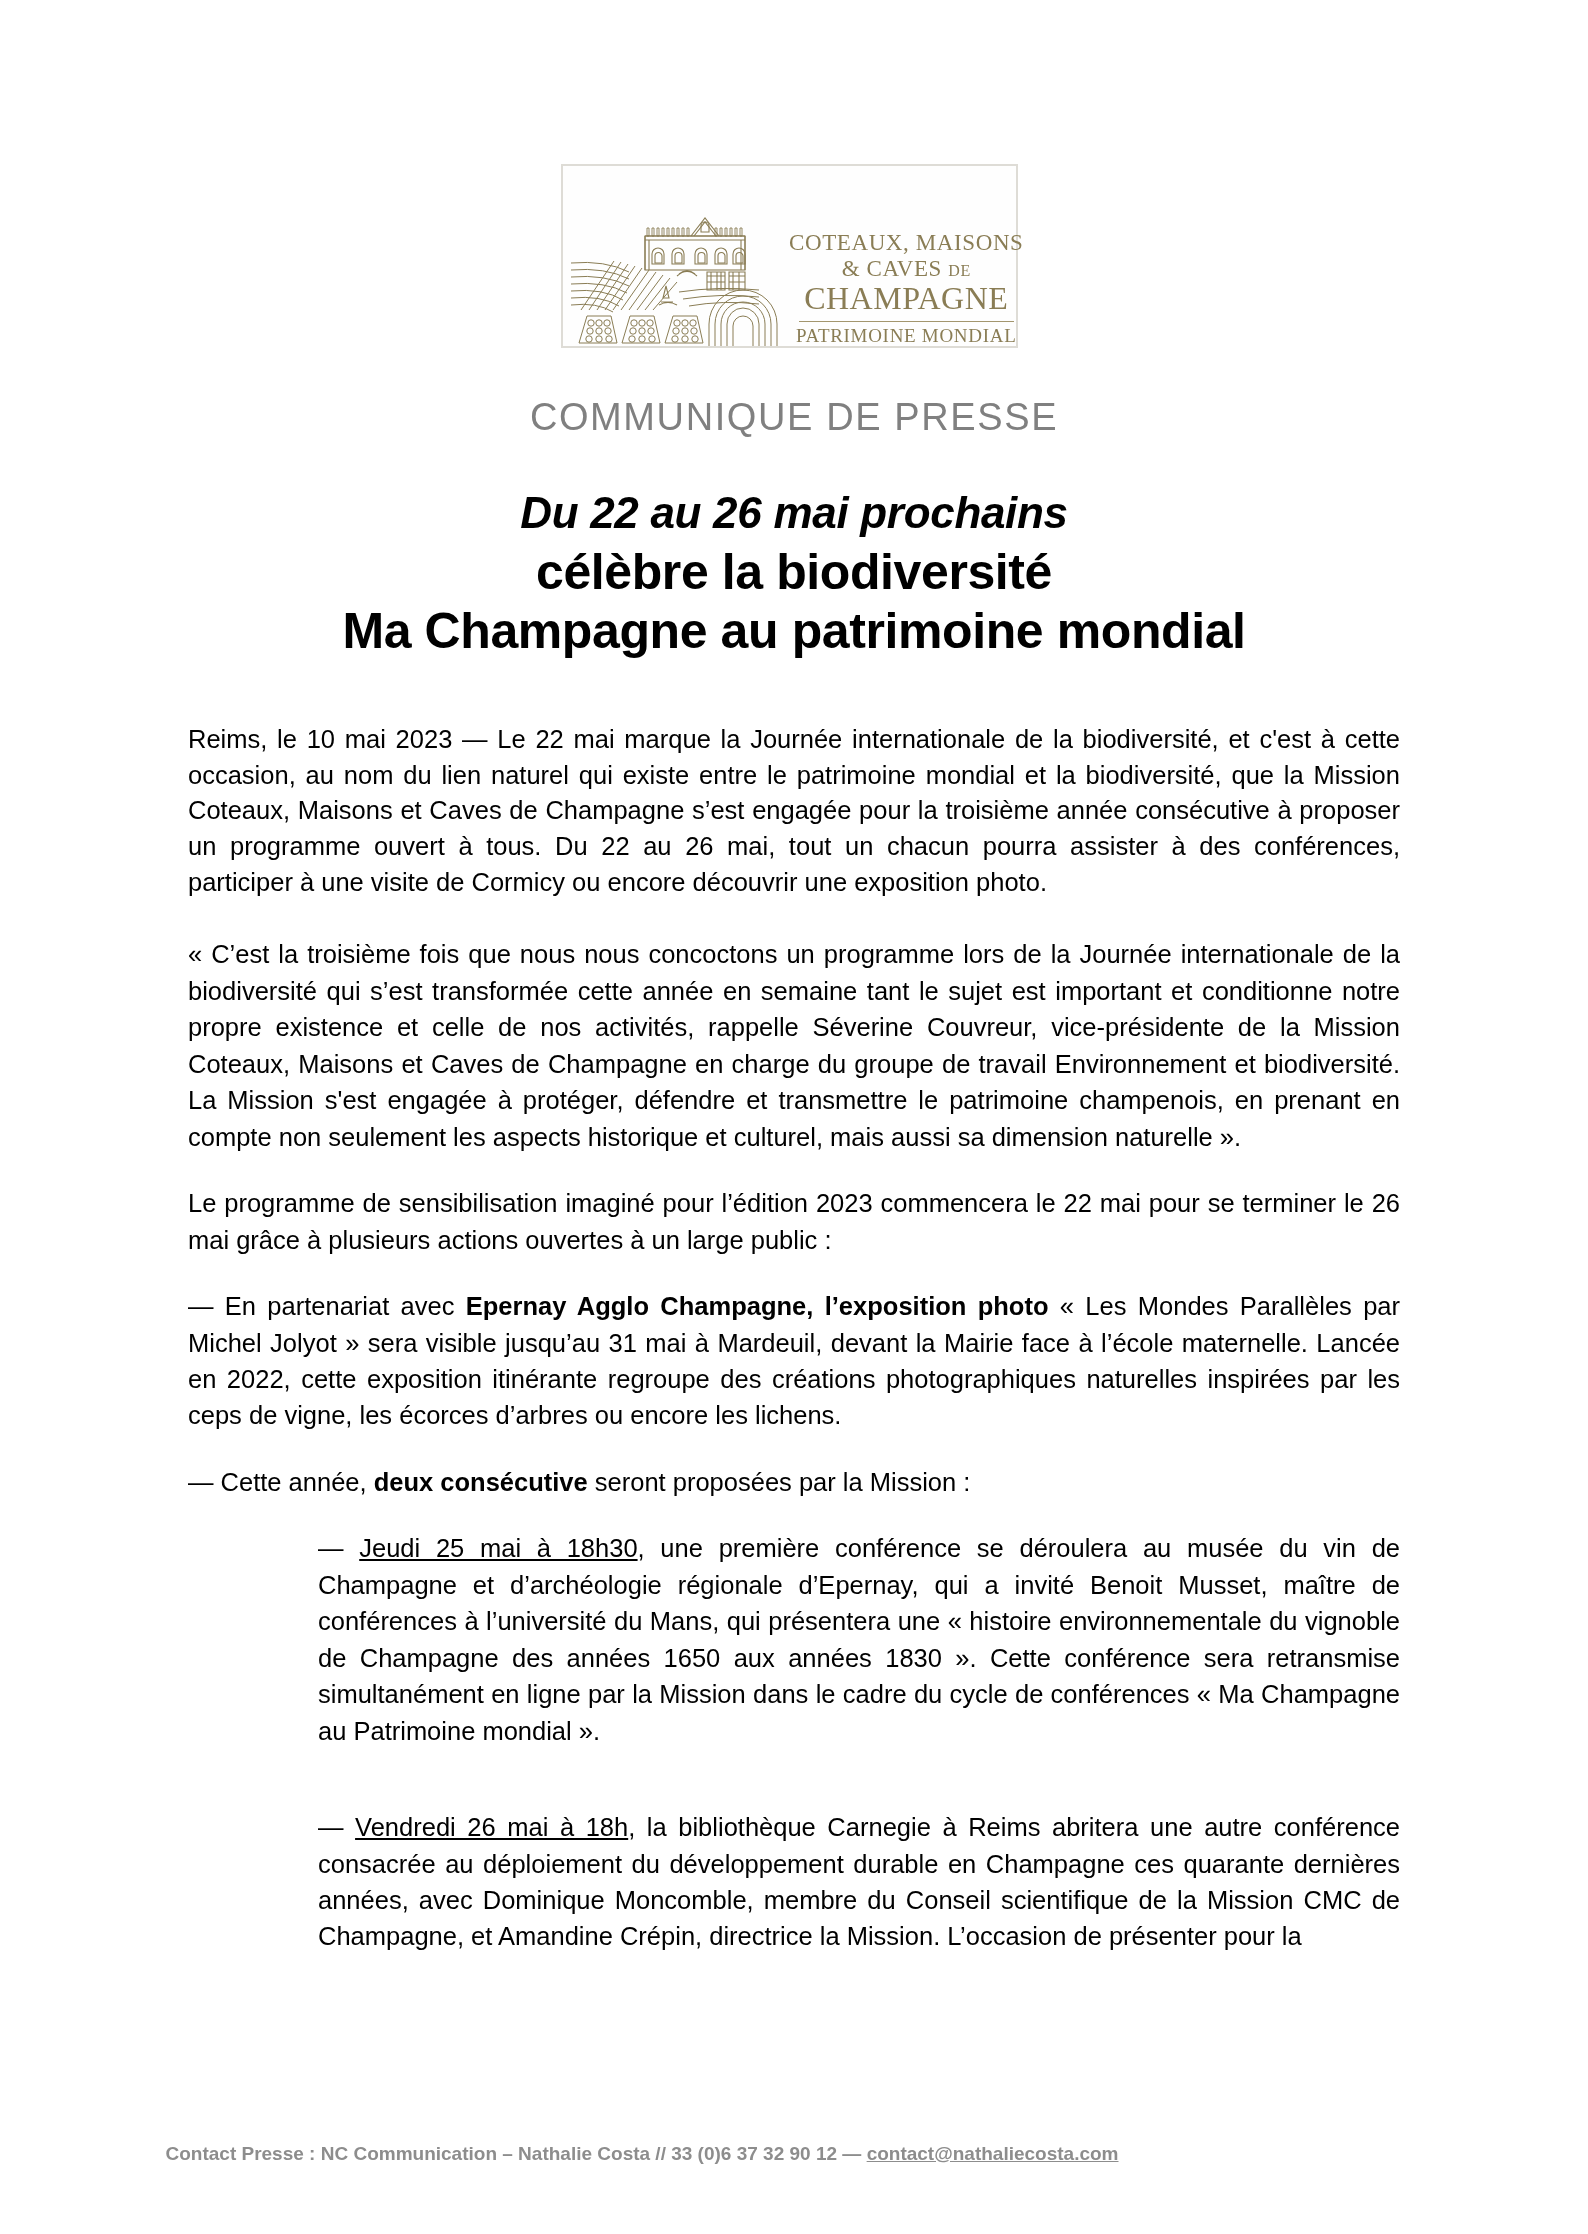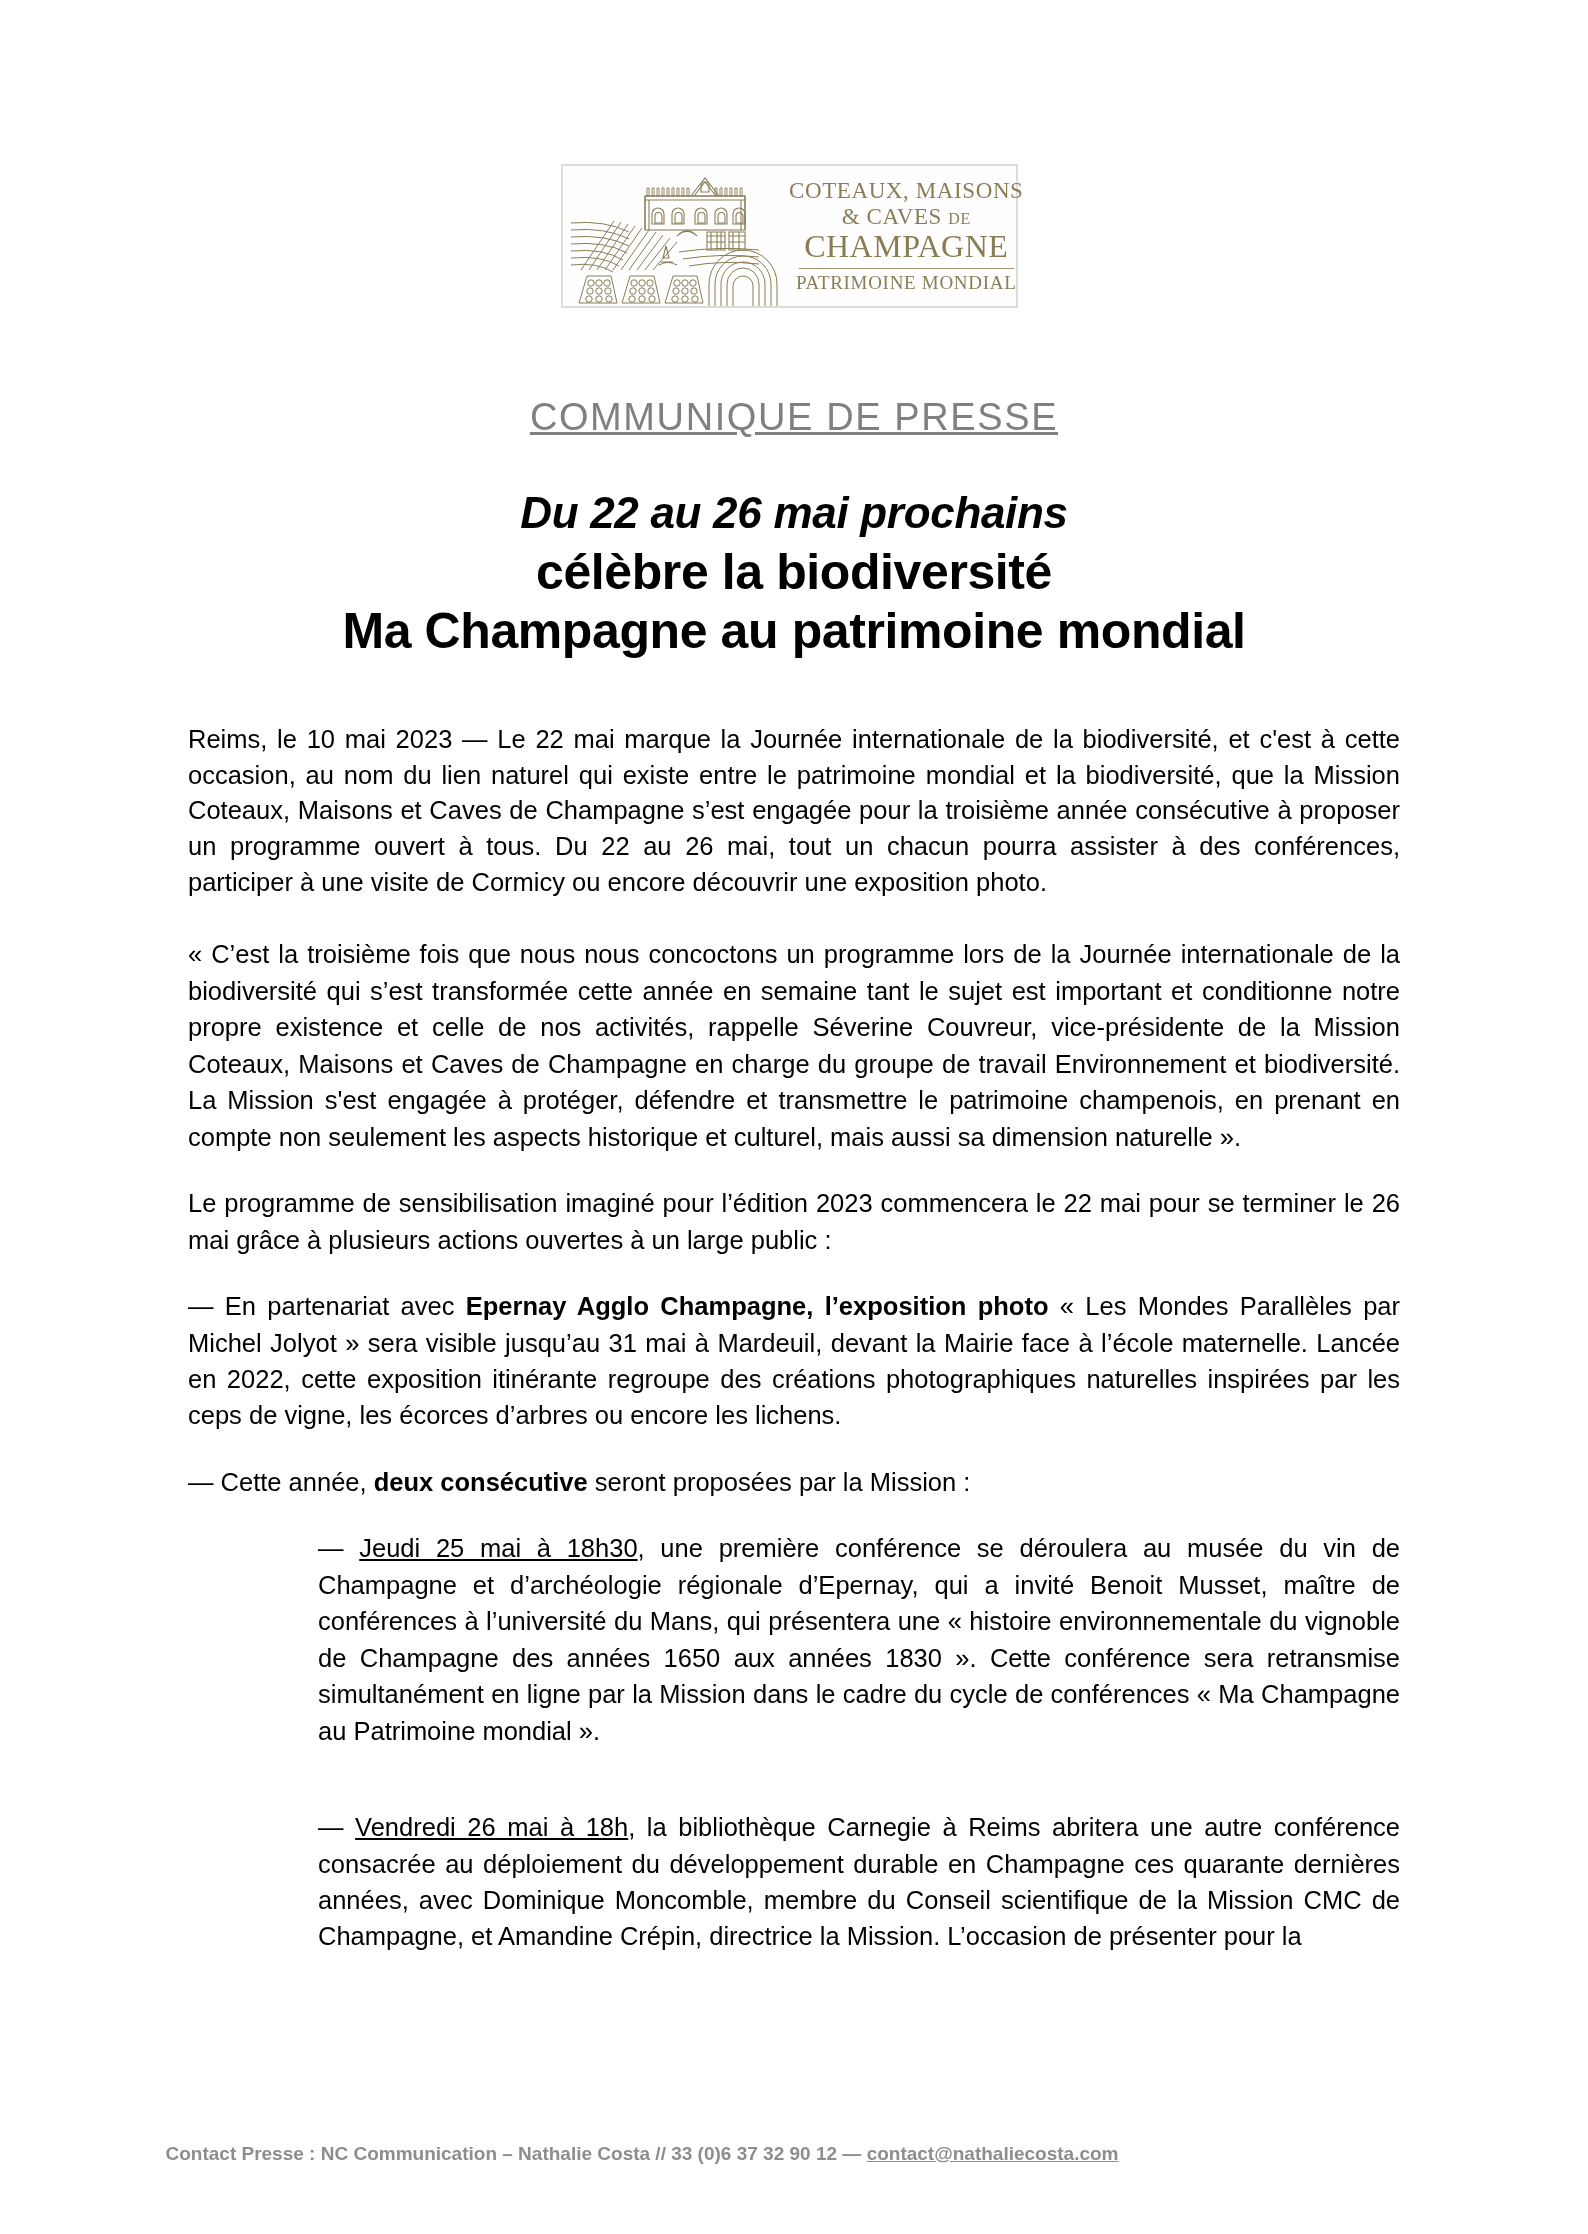--- a/index.html
+++ b/index.html
@@ -21,26 +21,26 @@
     height: 2234px;
     box-sizing: border-box;
   }
 
   
   .logo-wrap {
     position: absolute;
     left: 561px;
     top: 164px;
     width: 457px;
-    height: 144px;
+    height: 184px;
     border: 2px solid #dedcd6;
     background: #fefefe;
     box-sizing: border-box;
     display: flex;
-    align-items: center;
+    align-items: flex-end;
   }
   .logo-art {
     width: 216px;
     height: 140px;
     flex: 0 0 216px;
     margin-left: 4px;
   }
   .logo-text {
     flex: 1 1 auto;
     padding-left: 6px;
@@ -78,21 +78,20 @@
   .kicker {
     position: absolute;
     left: 0;
     top: 396px;
     width: 1588px;
     text-align: center;
     font-size: 38px;
     color: #808080;
     letter-spacing: 1.6px;
     font-weight: 400;
-    text-decoration: underline;
   }
   .title-block {
     position: absolute;
     left: 0;
     top: 488px;
     width: 1588px;
     text-align: center;
   }
   .t-italic {
     font-size: 44px;

